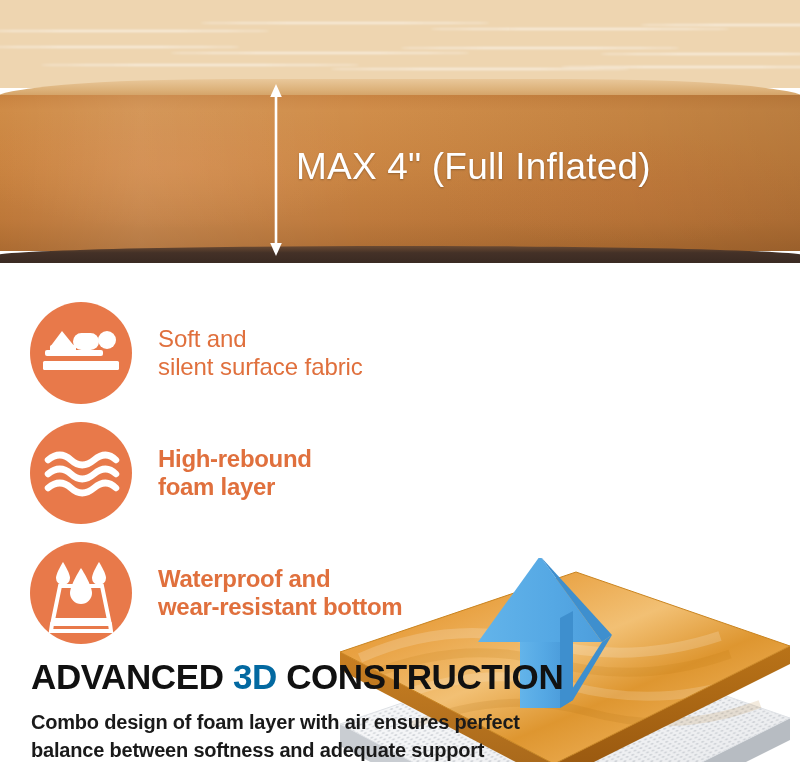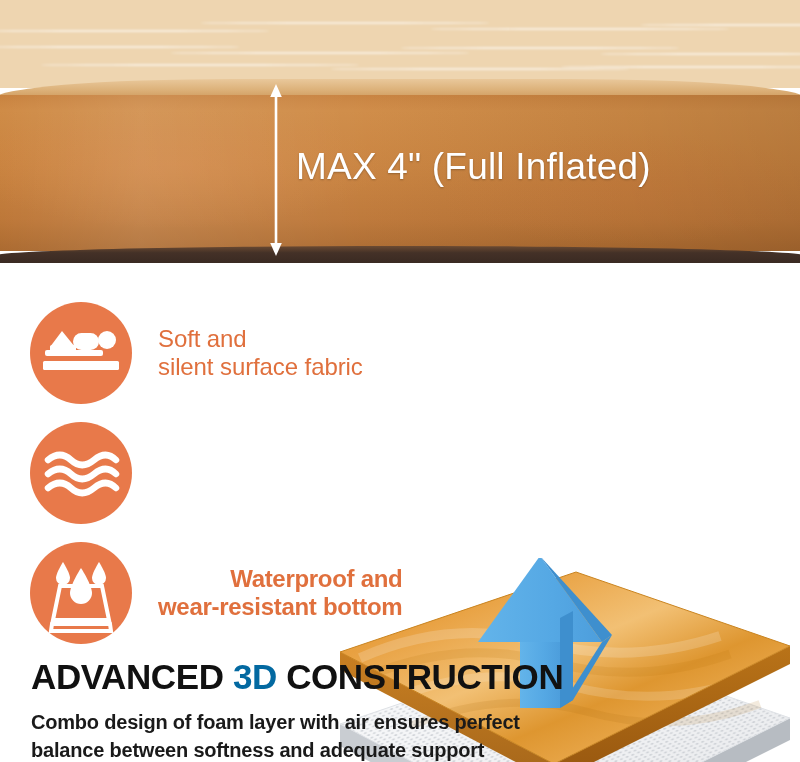--- a/index.html
+++ b/index.html
@@ -111,21 +111,21 @@
   }
 
   .feature-row {
     position: absolute;
     left: 30px;
     display: flex;
     align-items: center;
   }
   #feat-0 { top: 39px; }
   #feat-1 { top: 159px; }
-  #feat-2 { top: 279px; text-align: right; }
+  #feat-2 { top: 279px; }
 
   .feature-badge {
     width: 102px;
     height: 102px;
     border-radius: 50%;
     background: #e8794a;
     flex: 0 0 auto;
     position: relative;
   }
   .feature-badge svg { position: absolute; left: 0; top: 0; }
@@ -319,20 +319,22 @@
   <div class="feature-row" id="feat-1">
     <div class="feature-badge">
       <svg width="102" height="102" viewBox="0 0 102 102">
         <g fill="none" stroke="#ffffff" stroke-width="6.5" stroke-linecap="round">
           <path d="M18 38 Q30 28 41 38 T64 38 T86 38"></path>
           <path d="M18 52 Q30 42 41 52 T64 52 T86 52"></path>
           <path d="M18 66 Q30 56 41 66 T64 66 T86 66"></path>
         </g>
       </svg>
     </div>
+    <div class="feature-label bold">High-rebound
+foam layer</div>
   </div>
 
   <div class="feature-row" id="feat-2">
     <div class="feature-badge">
       <svg width="102" height="102" viewBox="0 0 102 102">
         <g fill="#ffffff">
           <path d="M33 20 C33 20 26 31 26 36 a7 7 0 0 0 14 0 C40 31 33 20 33 20 Z"></path>
           <path d="M69 20 C69 20 62 31 62 36 a7 7 0 0 0 14 0 C76 31 69 20 69 20 Z"></path>
           <path d="M51 26 C51 26 40 43 40 51 a11 11 0 0 0 22 0 C62 43 51 26 51 26 Z"></path>
         </g>

